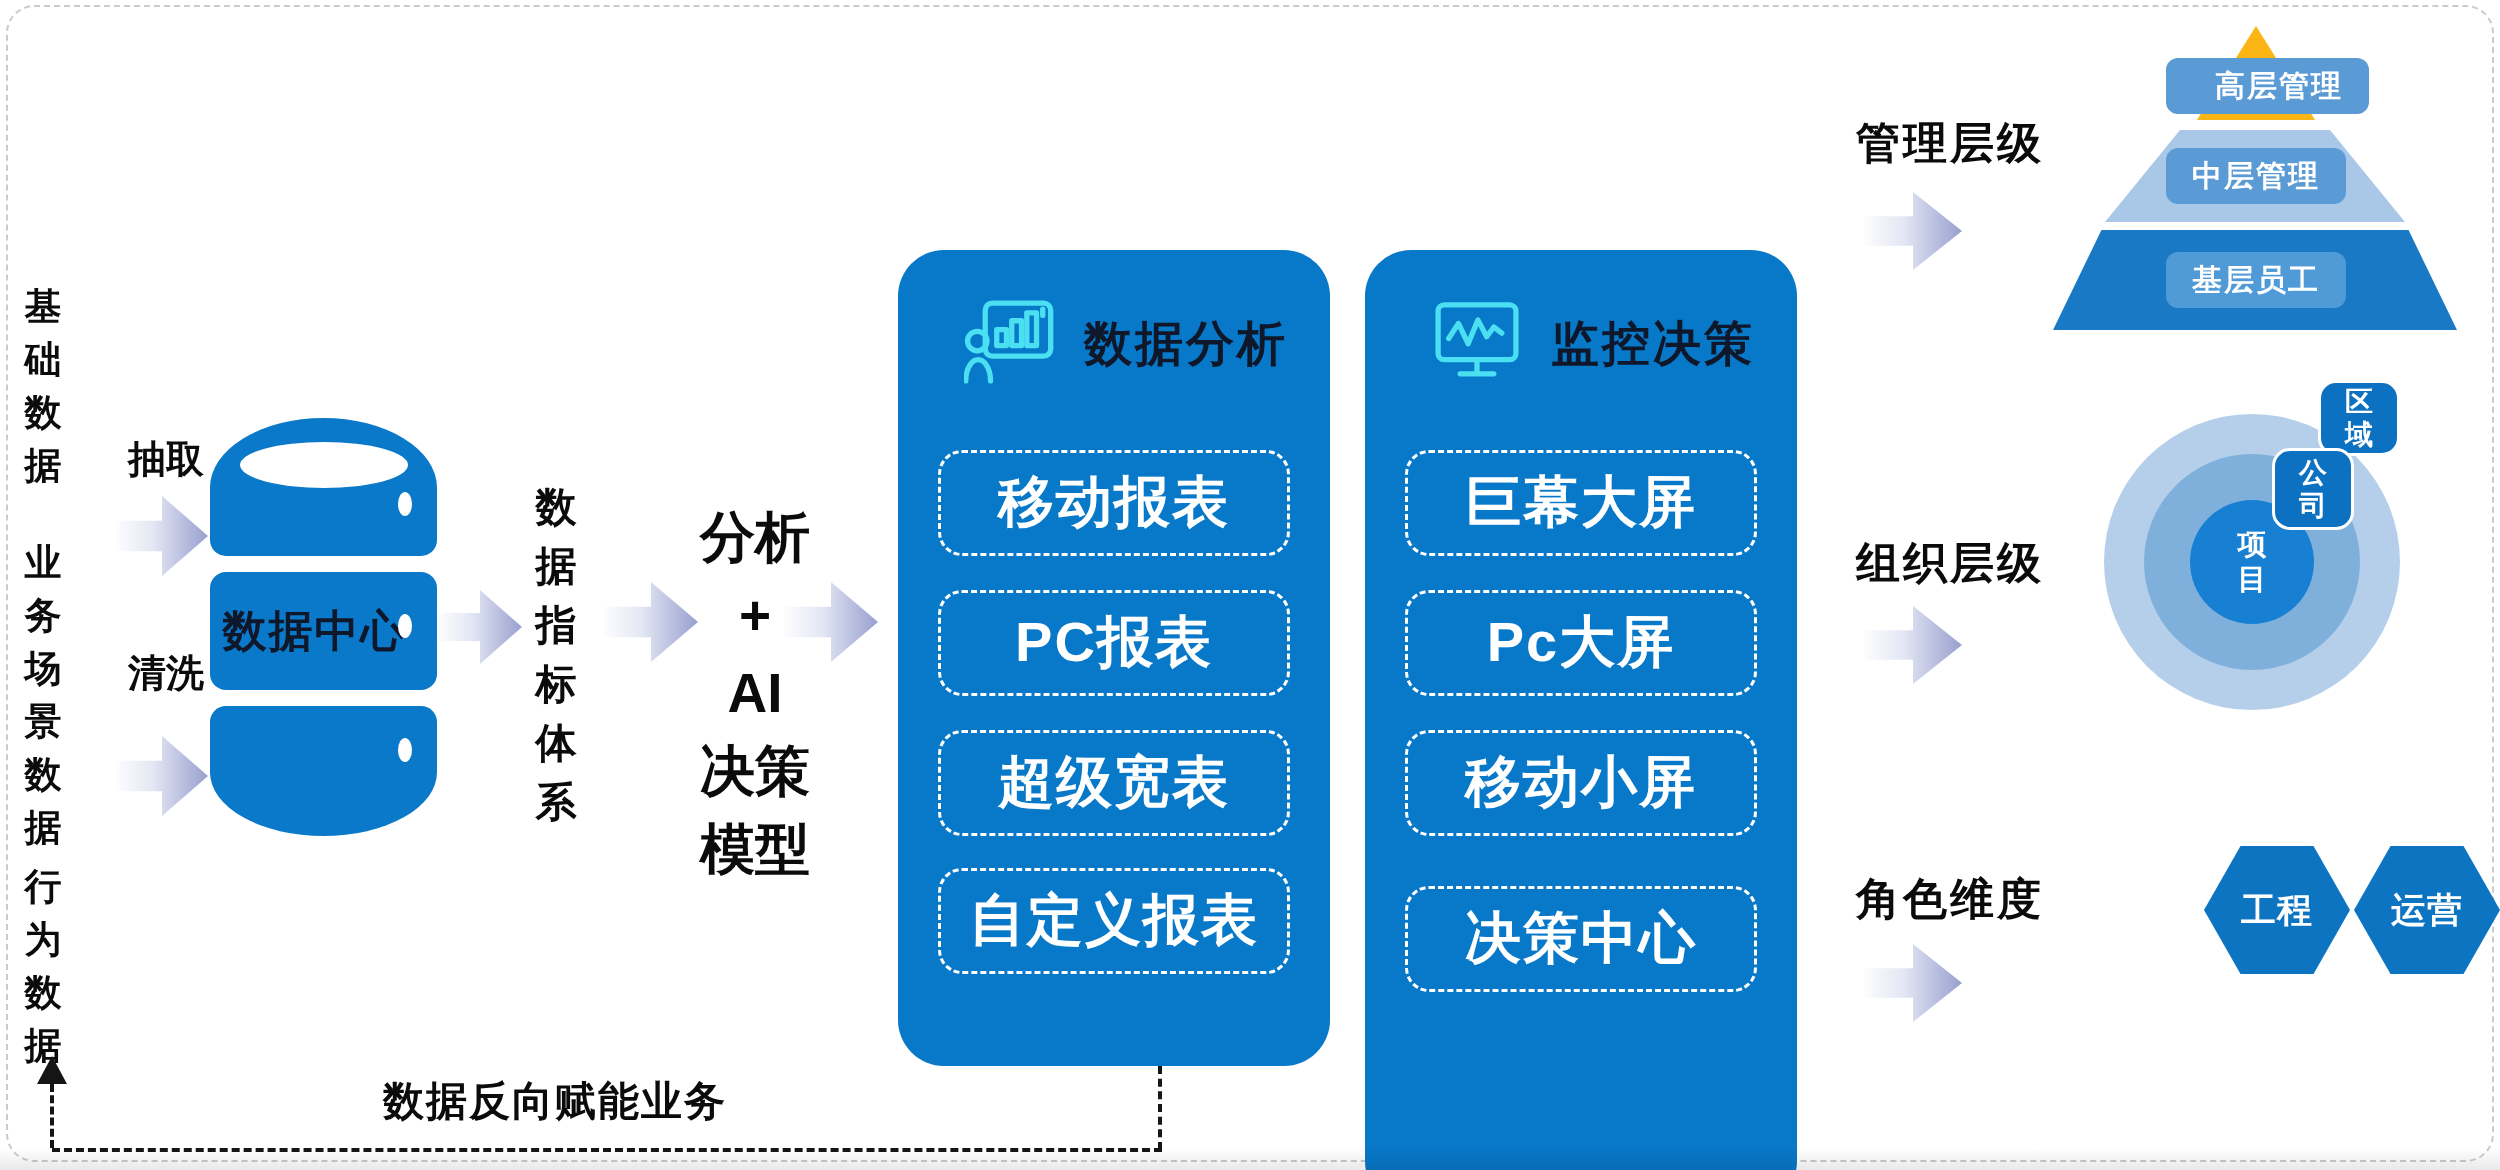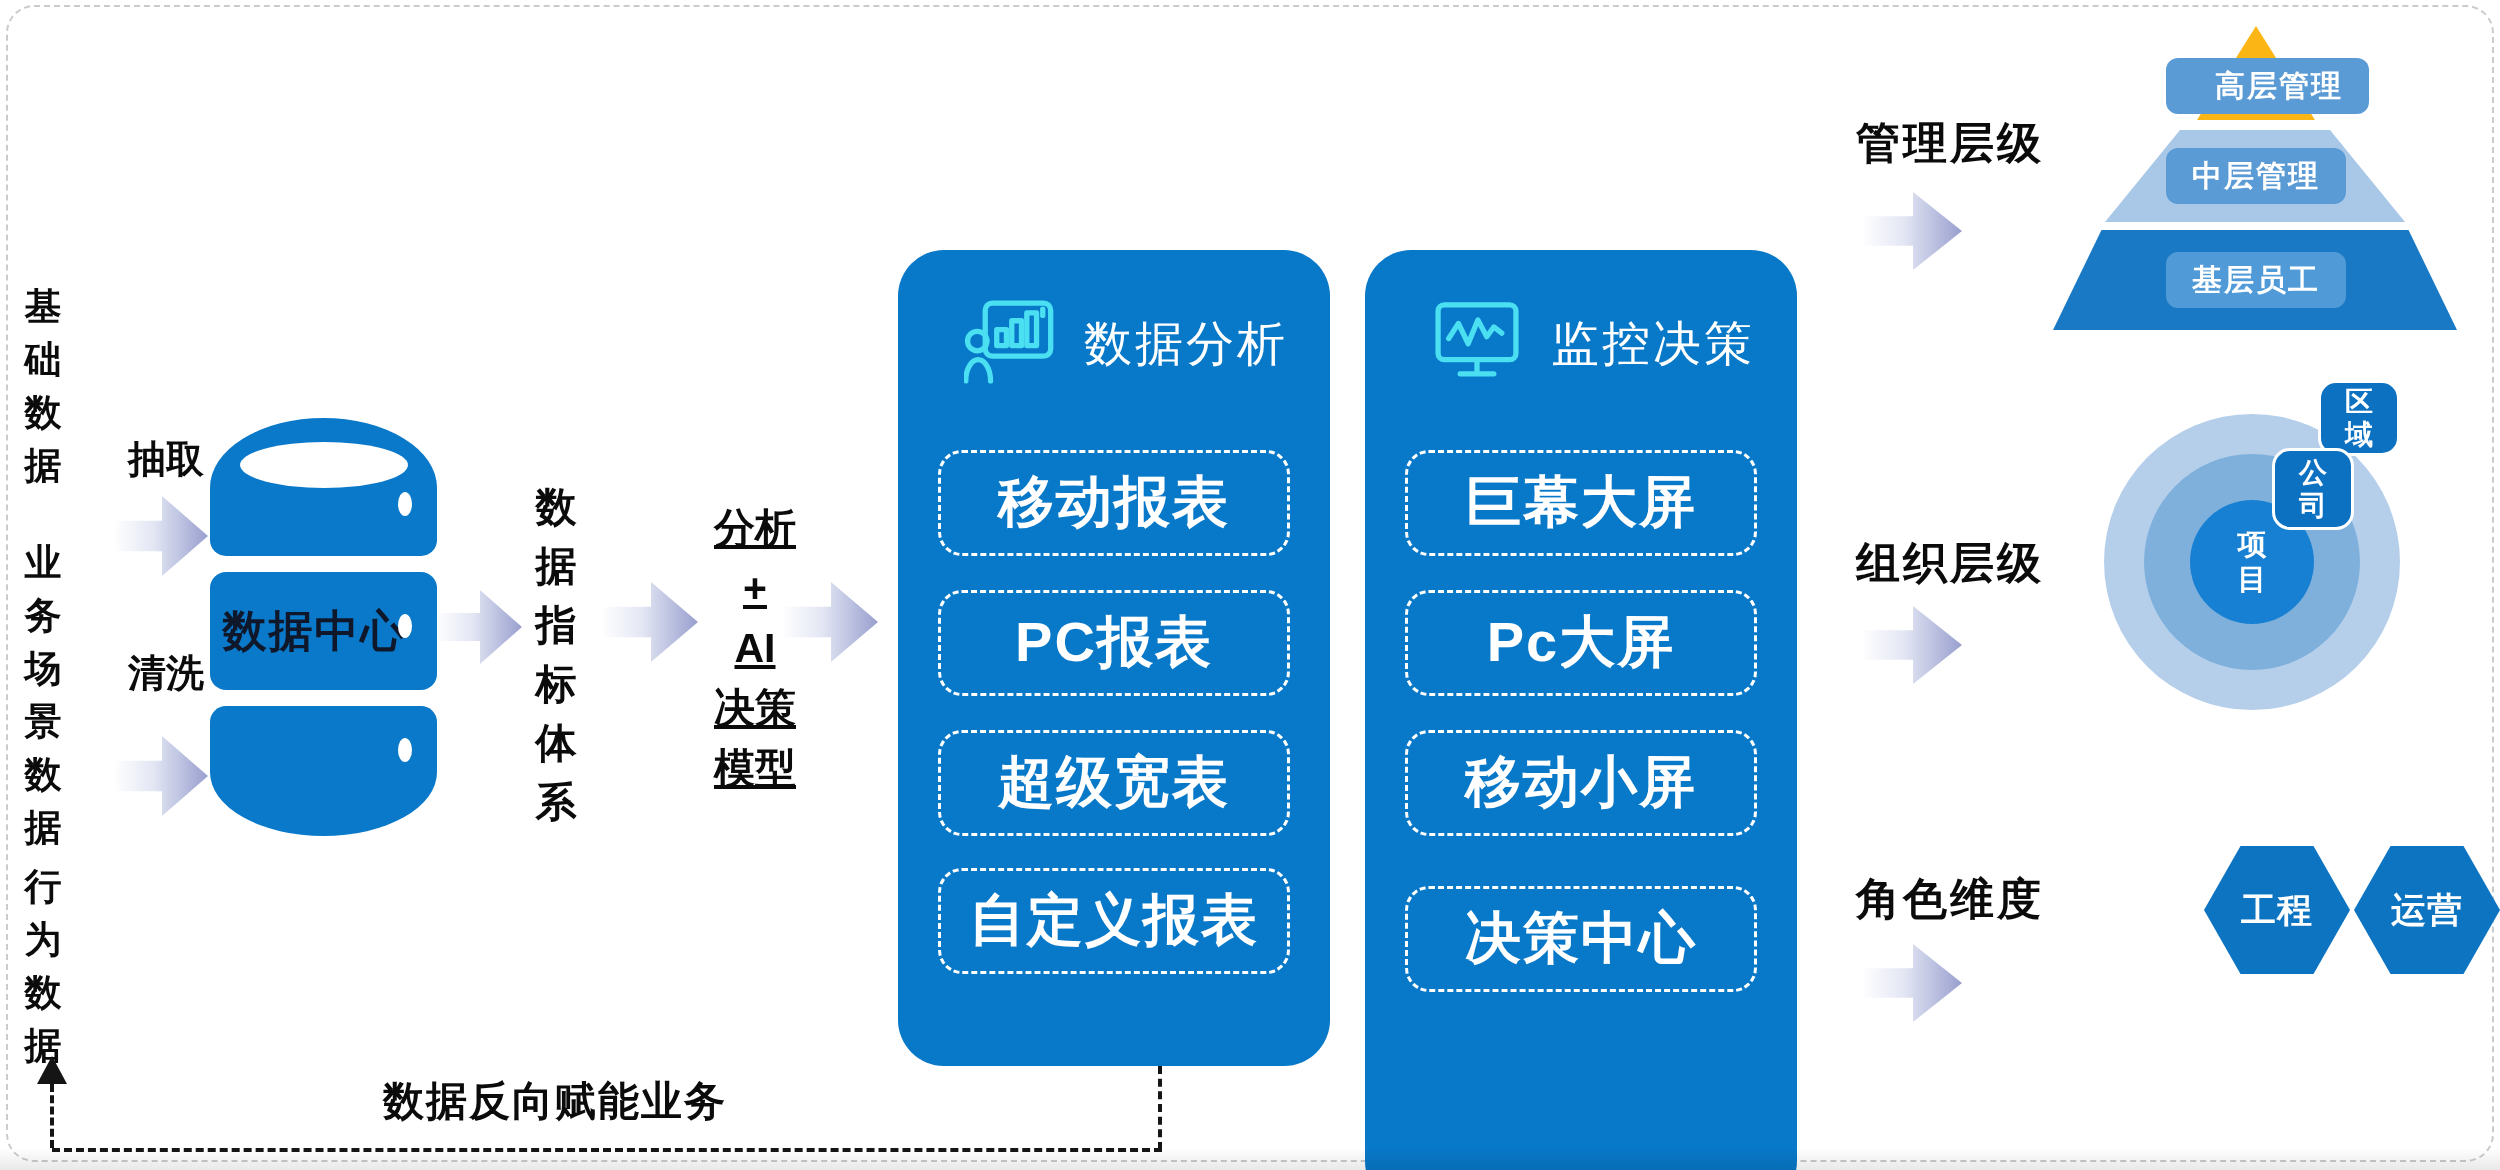--- a/index.html
+++ b/index.html
@@ -23,26 +23,26 @@
   .cyl-mid{top:572px;height:118px;border-radius:16px;display:flex;align-items:center;
            justify-content:center;padding-right:18px;box-sizing:border-box;}
   .cyl-bot{top:706px;height:130px;border-radius:16px 16px 114px 114px / 16px 16px 64px 64px;}
   .cyl-mouth{position:absolute;left:240px;top:442px;width:168px;height:46px;
              background:#fff;border-radius:50%;}
   .cyl-dot{position:absolute;left:398px;width:14px;height:24px;background:#fff;border-radius:50%;}
   .cyl-label{font-size:44px;font-weight:700;color:#0f172a;letter-spacing:2px;}
   
   .vbold{position:absolute;text-align:center;font-weight:700;color:#0b0b0b;}
   .indicator{left:524px;top:478px;width:64px;font-size:41px;line-height:59px;}
-  .model{left:688px;top:498px;width:134px;font-size:41px;line-height:60px;white-space:pre-line;text-decoration:underline;}
+  .model{left:688px;top:498px;width:134px;font-size:55px;line-height:78px;white-space:pre-line;}
   
   .panel{position:absolute;background:#0878c8;border-radius:46px;}
   .panel-header{position:absolute;top:48px;left:66px;right:26px;display:flex;
                 align-items:center;gap:28px;}
-  .panel-title{font-size:48px;font-weight:400;color:#ffffff;letter-spacing:3px;}
+  .panel-title{font-size:48px;font-weight:700;color:#0f172a;letter-spacing:3px;}
   .panel-item{position:absolute;left:40px;width:346px;height:100px;border:3px dashed #fff;
               border-radius:24px;display:flex;align-items:center;justify-content:center;
               color:#fff;font-size:56px;font-weight:600;letter-spacing:2px;}
   
   .dash-v{position:absolute;border-left:4px dashed #151515;width:0;}
   .dash-h{position:absolute;border-top:4px dashed #151515;height:0;}
   .up-arrowhead{position:absolute;width:0;height:0;border-left:15px solid transparent;
                 border-right:15px solid transparent;border-bottom:28px solid #151515;}
   .feedback-label{position:absolute;font-size:41px;font-weight:700;color:#0b0b0b;letter-spacing:2px;}
   

